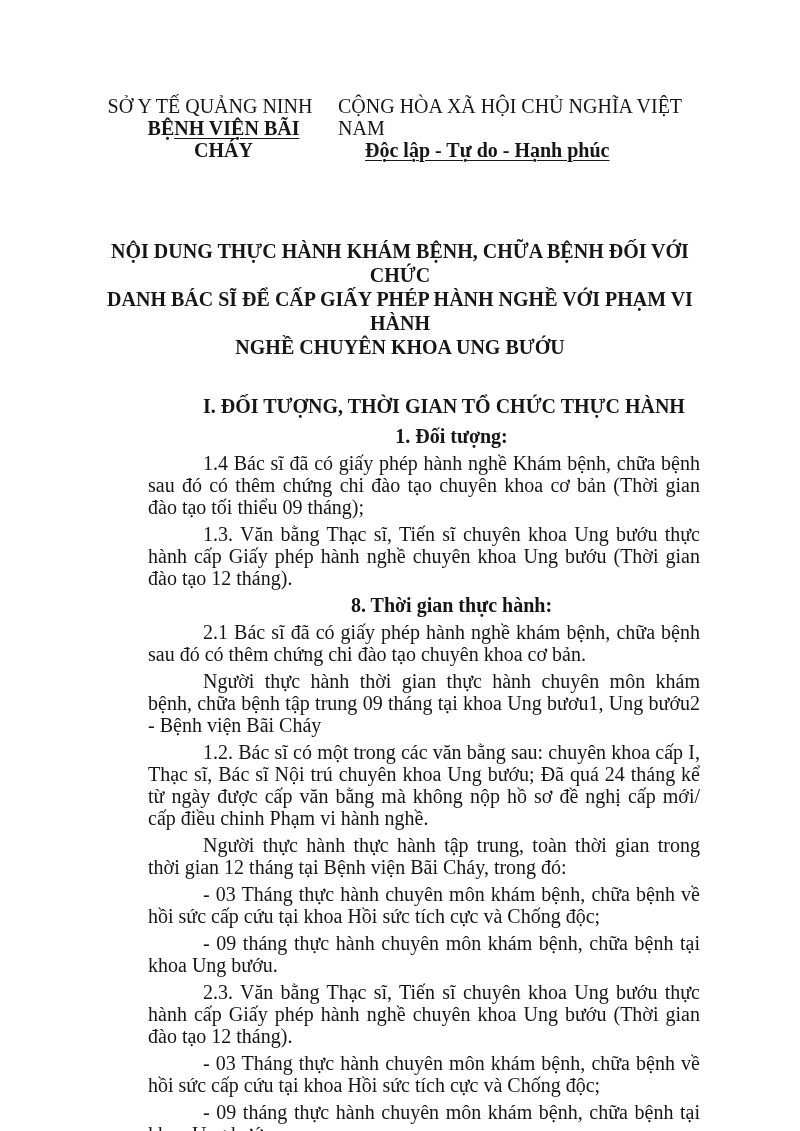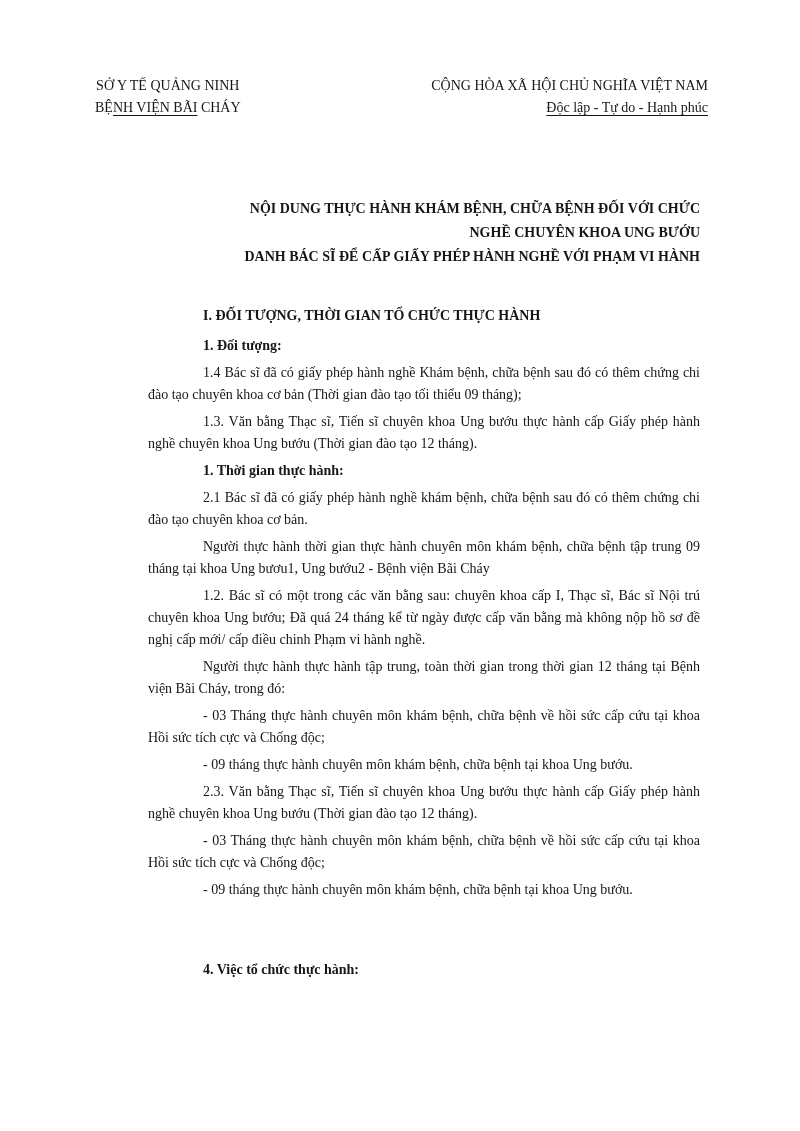--- a/index.html
+++ b/index.html
@@ -4,91 +4,91 @@
 <style>
   html, body { margin: 0; padding: 0; background: #ffffff; }
   .page {
     position: relative;
     width: 800px;
     height: 1131px;
     margin: 0 auto;
     background: #ffffff;
     color: #161616;
     font-family: "Liberation Serif", "DejaVu Serif", serif;
-    font-size: 14px;
+    font-size: 20px;
     box-sizing: border-box;
-    padding: 75px 100px 0 100px;
+    padding: 95px 100px 0 100px;
     overflow: hidden;
     border-radius: 18px;
   }
   
   .header {
     display: flex;
     justify-content: space-between;
     align-items: flex-start;
     line-height: 22px;
   }
   .header-left  { text-align: center; margin-left: -5px;  max-width: 230px; }
-  .header-right { text-align: right; margin-right: -8px; max-width: 370px; }
-  .h-bold { font-weight: 400; }
+  .header-right { text-align: left; margin-right: -8px; max-width: 370px; }
+  .h-bold { font-weight: 700; margin-left: 27px; }
   .u {
     text-decoration: underline;
     text-underline-offset: 3px;
     text-decoration-thickness: 1.4px;
   }
   
   .title {
     margin-top: 78px;
-    text-align: right;
+    text-align: center;
     font-weight: 700;
     line-height: 24px;
   }
   
   .doc-body {
     margin-top: 36px;
     line-height: 22px;
     margin-left: 48px;
   }
   .block {
     text-indent: 55px;
     margin: 0 0 5px 0;
     text-align: justify;
   }
   .block--section { font-weight: 700; text-align: left; margin-bottom: 8px; }
-  .block--heading { font-weight: 700; text-align: left; }
+  .block--heading { font-weight: 700; text-align: center; }
   .block--spacer  { height: 53px; margin: 0; text-indent: 0; }
 </style>
 </head>
 <body>
 
 <div class="page">
 
   <div class="header">
     <div class="header-left">
       <div>SỞ Y TẾ QUẢNG NINH</div>
       <div class="h-bold"><span>BỆ</span><span class="u">NH VIỆN BÃI</span><span> CHÁY</span></div>
     </div>
     <div class="header-right">
       <div>CỘNG HÒA XÃ HỘI CHỦ NGHĨA VIỆT NAM</div>
       <div class="h-bold u">Độc lập - Tự do - Hạnh phúc</div>
     </div>
   </div>
 
   <div class="title" id="doc-title">
       <div>NỘI DUNG THỰC HÀNH KHÁM BỆNH, CHỮA BỆNH ĐỐI VỚI CHỨC</div>
+      <div>DANH BÁC SĨ ĐỂ CẤP GIẤY PHÉP HÀNH NGHỀ VỚI PHẠM VI HÀNH</div>
       <div>NGHỀ CHUYÊN KHOA UNG BƯỚU</div>
-      <div>DANH BÁC SĨ ĐỂ CẤP GIẤY PHÉP HÀNH NGHỀ VỚI PHẠM VI HÀNH</div>
     </div>
 
   <div class="doc-body" id="doc-body">
       <div class="block block--section">I. ĐỐI TƯỢNG, THỜI GIAN TỔ CHỨC THỰC HÀNH</div>
       <div class="block block--heading">1. Đối tượng:</div>
       <div class="block block--para">1.4 Bác sĩ đã có giấy phép hành nghề Khám bệnh, chữa bệnh sau đó có thêm chứng chi đào tạo chuyên khoa cơ bản (Thời gian đào tạo tối thiểu 09 tháng);</div>
       <div class="block block--para">1.3. Văn bằng Thạc sĩ, Tiến sĩ chuyên khoa Ung bướu thực hành cấp Giấy phép hành nghề chuyên khoa Ung bướu (Thời gian đào tạo 12 tháng).</div>
-      <div class="block block--heading">1. Thời gian thực hành:</div>
+      <div class="block block--heading">8. Thời gian thực hành:</div>
       <div class="block block--para">2.1 Bác sĩ đã có giấy phép hành nghề khám bệnh, chữa bệnh sau đó có thêm chứng chi đào tạo chuyên khoa cơ bản.</div>
       <div class="block block--para">Người thực hành thời gian thực hành chuyên môn khám bệnh, chữa bệnh tập trung 09 tháng tại khoa Ung bươu1, Ung bướu2 - Bệnh viện Bãi Cháy</div>
       <div class="block block--para">1.2. Bác sĩ có một trong các văn bằng sau: chuyên khoa cấp I, Thạc sĩ, Bác sĩ Nội trú chuyên khoa Ung bướu; Đã quá 24 tháng kể từ ngày được cấp văn bằng mà không nộp hồ sơ đề nghị cấp mới/ cấp điều chinh Phạm vi hành nghề.</div>
       <div class="block block--para">Người thực hành thực hành tập trung, toàn thời gian trong thời gian 12 tháng tại Bệnh viện Bãi Cháy, trong đó:</div>
       <div class="block block--para">- 03 Tháng thực hành chuyên môn khám bệnh, chữa bệnh về hồi sức cấp cứu tại khoa Hồi sức tích cực và Chống độc;</div>
       <div class="block block--para">- 09 tháng thực hành chuyên môn khám bệnh, chữa bệnh tại khoa Ung bướu.</div>
       <div class="block block--para">2.3. Văn bằng Thạc sĩ, Tiến sĩ chuyên khoa Ung bướu thực hành cấp Giấy phép hành nghề chuyên khoa Ung bướu (Thời gian đào tạo 12 tháng).</div>
       <div class="block block--para">- 03 Tháng thực hành chuyên môn khám bệnh, chữa bệnh về hồi sức cấp cứu tại khoa Hồi sức tích cực và Chống độc;</div>
       <div class="block block--para">- 09 tháng thực hành chuyên môn khám bệnh, chữa bệnh tại khoa Ung bướu.</div>
       <div class="block block--spacer"></div>

